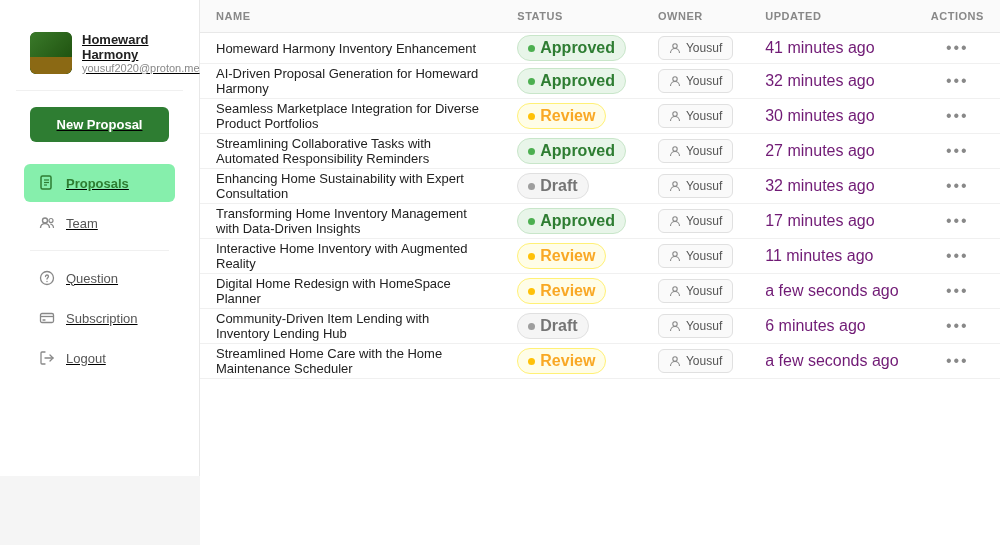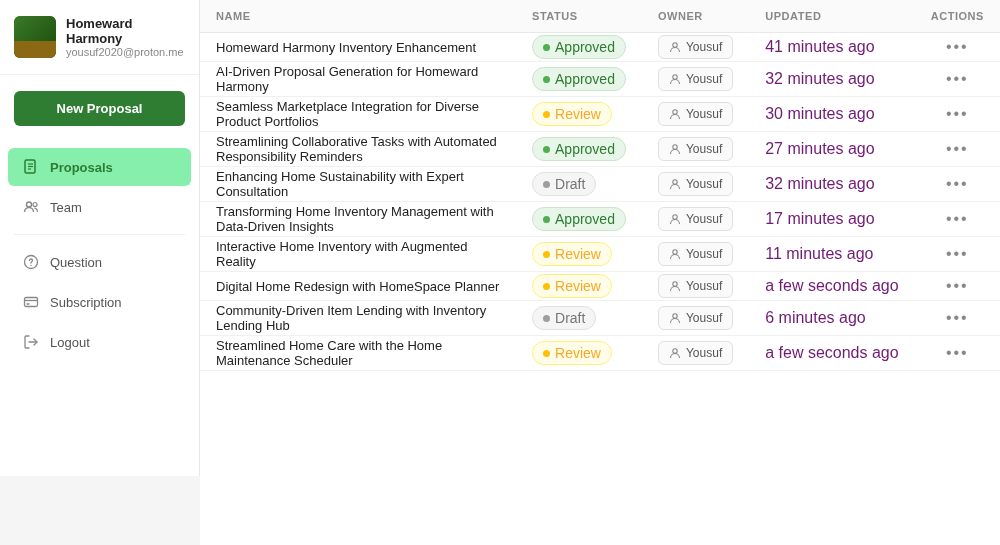--- a/index.html
+++ b/index.html
@@ -5,23 +5,24 @@
     * { box-sizing: border-box; margin: 0; padding: 0; }
     body { font-family: -apple-system, BlinkMacSystemFont, 'Segoe UI', sans-serif; background: #f5f5f5; display: flex; height: 545px; width: 1000px; overflow: hidden; }
 
     
     #sidebar {
       width: 200px;
       min-width: 200px;
       background: #fff;
       display: flex;
       flex-direction: column;
-      padding: 0;
+      padding: 16px;
       border-right: 1px solid #e8e8e8;
       height: 476px;
+      text-decoration: underline;
     }
 
     .user-section {
       display: flex;
       align-items: center;
       padding: 16px 14px;
       gap: 10px;
       border-bottom: 1px solid #f0f0f0;
     }
 
@@ -141,22 +142,22 @@
     }
 
     .proposal-name { color: #222; font-size: 13px; }
 
     .status-badge {
       display: inline-flex;
       align-items: center;
       gap: 5px;
       padding: 3px 10px;
       border-radius: 20px;
-      font-size: 14px;
-      font-weight: 400;
+      font-size: 16px;
+      font-weight: 700;
       white-space: nowrap;
       text-align: right;
     }
     .status-approved { background: #e8f5e9; color: #2e7d32; border: 1px solid #c8e6c9; }
     .status-review { background: #fffde7; color: #f9a825; border: 1px solid #fff176; }
     .status-draft { background: #f5f5f5; color: #757575; border: 1px solid #e0e0e0; }
 
     .status-dot {
       width: 7px;
       height: 7px;

